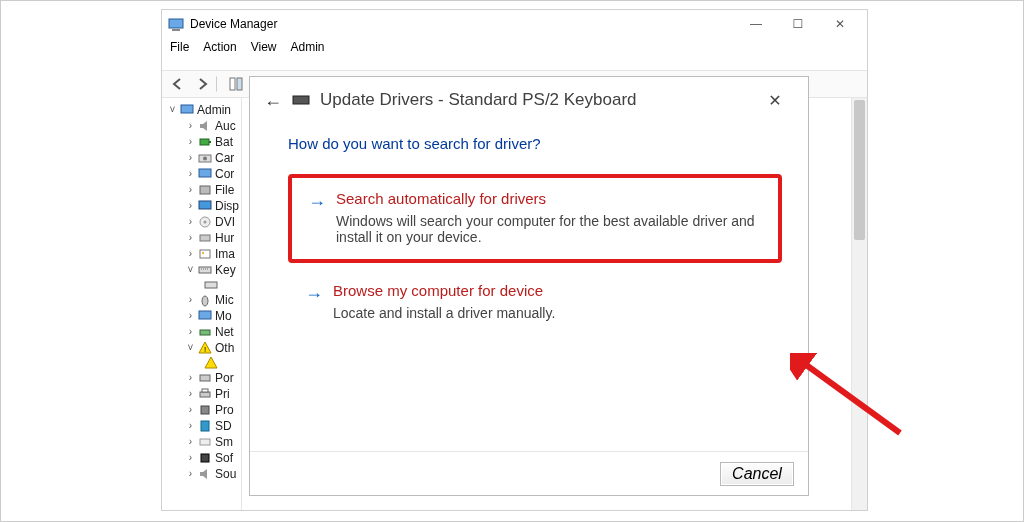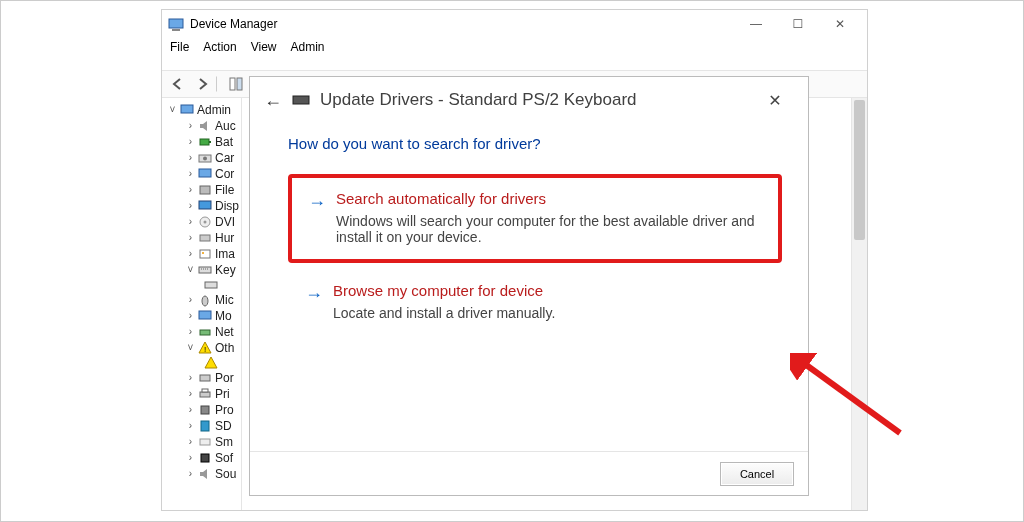--- a/index.html
+++ b/index.html
@@ -83,21 +83,21 @@
   .headline{ color:#003a9b; font-size:15px; margin:6px 0 22px 0;}
   .option{
     border:1px solid #eee; padding:12px 16px 14px 16px; margin-bottom:18px; position:relative;
   }
   .option.highlight{ border:4px solid #e11b1b; border-radius:4px; }
   .opt-row{ display:flex; align-items:flex-start; gap:10px;}
   .opt-arrow{ color:#0b62c4; font-size:18px; line-height:18px; margin-top:1px;}
   .opt-title{ color:#b91c1c; font-size:15px; }
   .opt-desc{ color:#444; font-size:14px; margin:4px 0 0 28px; max-width:420px;}
   .dlg-footer{ height:44px; border-top:1px solid #e5e5e5; display:flex; justify-content:flex-end; align-items:center; padding:0 14px;}
-  .btn{ min-width:74px; height:24px; border:1px solid #b8b8b8; background:linear-gradient(#fdfdfd,#ececec); display:flex;align-items:center;justify-content:center; font-size:11px; box-shadow: inset 0 0 0 1px #fff;}
+  .btn{ min-width:74px; height:24px; border:1px solid #b8b8b8; background:linear-gradient(#fdfdfd,#ececec); display:flex;align-items:center;justify-content:center; font-size:16px; box-shadow: inset 0 0 0 1px #fff; font-style: italic;}
   .arrow-annot{
     position:absolute; left:540px; top:276px; pointer-events:none;
   }
 </style>
 </head>
 <body>
 
 <div class="outer">
 
   <div class="dm">

